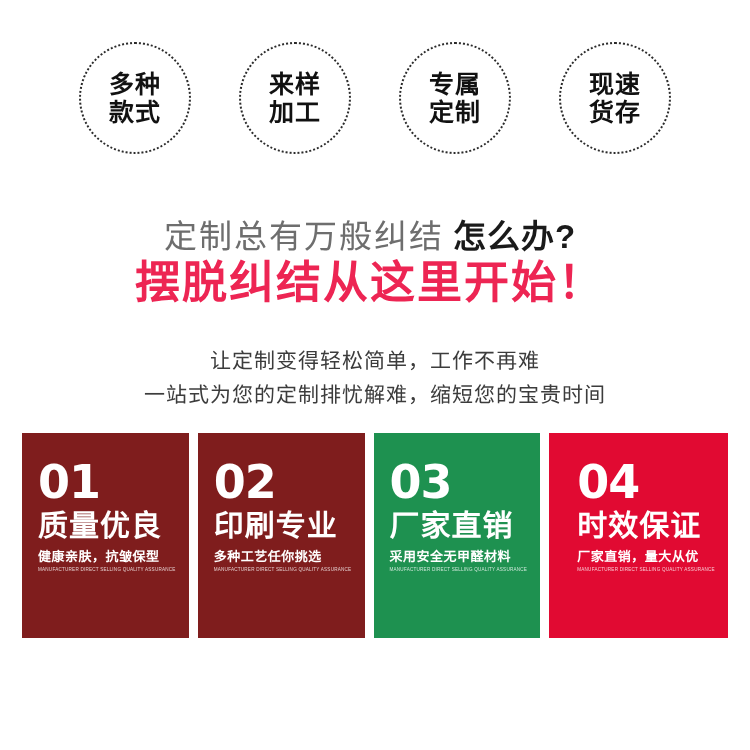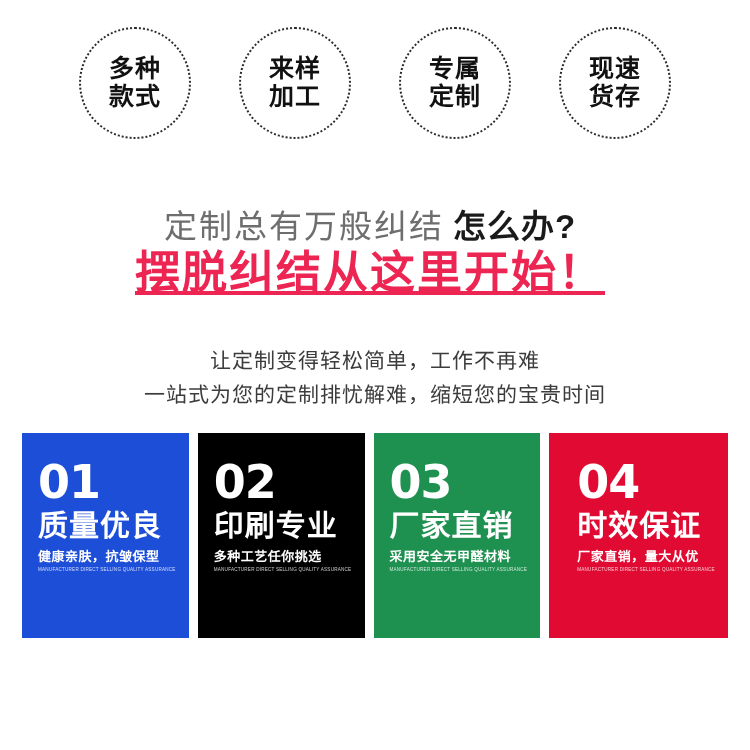--- a/index.html
+++ b/index.html
@@ -13,29 +13,28 @@
     background: #ffffff;
     font-family: "Liberation Sans", "DejaVu Sans", sans-serif;
     overflow: hidden;
     position: relative;
     -webkit-font-smoothing: antialiased;
   }
 
   
   .badge-row {
     position: absolute;
-    top: 23px;
+    top: 38px;
     left: 0;
     width: 750px;
     height: 120px;
     display: flex;
     justify-content: center;
     align-items: center;
     gap: 48px;
-    font-family: Liberation Serif, serif;
   }
   .badge {
     width: 112px;
     height: 112px;
     border-radius: 50%;
     border: 2px dotted #2b2b2b;
     display: flex;
     flex-direction: column;
     align-items: center;
     justify-content: center;
@@ -47,21 +46,21 @@
     font-weight: 700;
     color: #111111;
     line-height: 1.14;
     letter-spacing: 1px;
     white-space: nowrap;
   }
 
   
   .headline-block {
     position: absolute;
-    top: 210px;
+    top: 220px;
     left: 0;
     width: 740px;
     text-align: center;
   }
   .headline-one {
     line-height: 1;
     white-space: nowrap;
     margin-bottom: 6px;
   }
   .headline-light {
@@ -77,21 +76,20 @@
     letter-spacing: 1px;
     margin-left: 9px;
   }
   .headline-two {
     font-size: 45px;
     font-weight: 800;
     color: #ed2553;
     letter-spacing: 2px;
     line-height: 1.06;
     white-space: nowrap;
-    text-decoration: underline;
   }
 
   
   .subcopy {
     position: absolute;
     top: 344px;
     left: 0;
     width: 750px;
     text-align: center;
   }
@@ -192,28 +190,28 @@
   <div class="headline-two">摆脱纠结从这里开始！</div>
 </div>
 
 <div class="subcopy">
   <div class="subcopy-line">让定制变得轻松简单，工作不再难</div>
   <div class="subcopy-line">一站式为您的定制排忧解难，缩短您的宝贵时间</div>
 </div>
 
 <div class="cards-row">
 
-  <div class="card" style="background-color: #1d4ed8;">
+  <div class="card" style="background-color: #7f1d1d;">
     <div class="card-num">01</div>
     <div class="card-title">质量优良</div>
     <div class="card-sub">健康亲肤，抗皱保型</div>
     <div class="card-micro">MANUFACTURER DIRECT SELLING QUALITY ASSURANCE</div>
   </div>
 
-  <div class="card" style="background-color: #000000;">
+  <div class="card" style="background-color: #7f1d1d;">
     <div class="card-num">02</div>
     <div class="card-title">印刷专业</div>
     <div class="card-sub">多种工艺任你挑选</div>
     <div class="card-micro">MANUFACTURER DIRECT SELLING QUALITY ASSURANCE</div>
   </div>
 
   <div class="card" style="background-color: rgb(30, 145, 80); padding-left: 16px;">
     <div class="card-num">03</div>
     <div class="card-title">厂家直销</div>
     <div class="card-sub">采用安全无甲醛材料</div>

